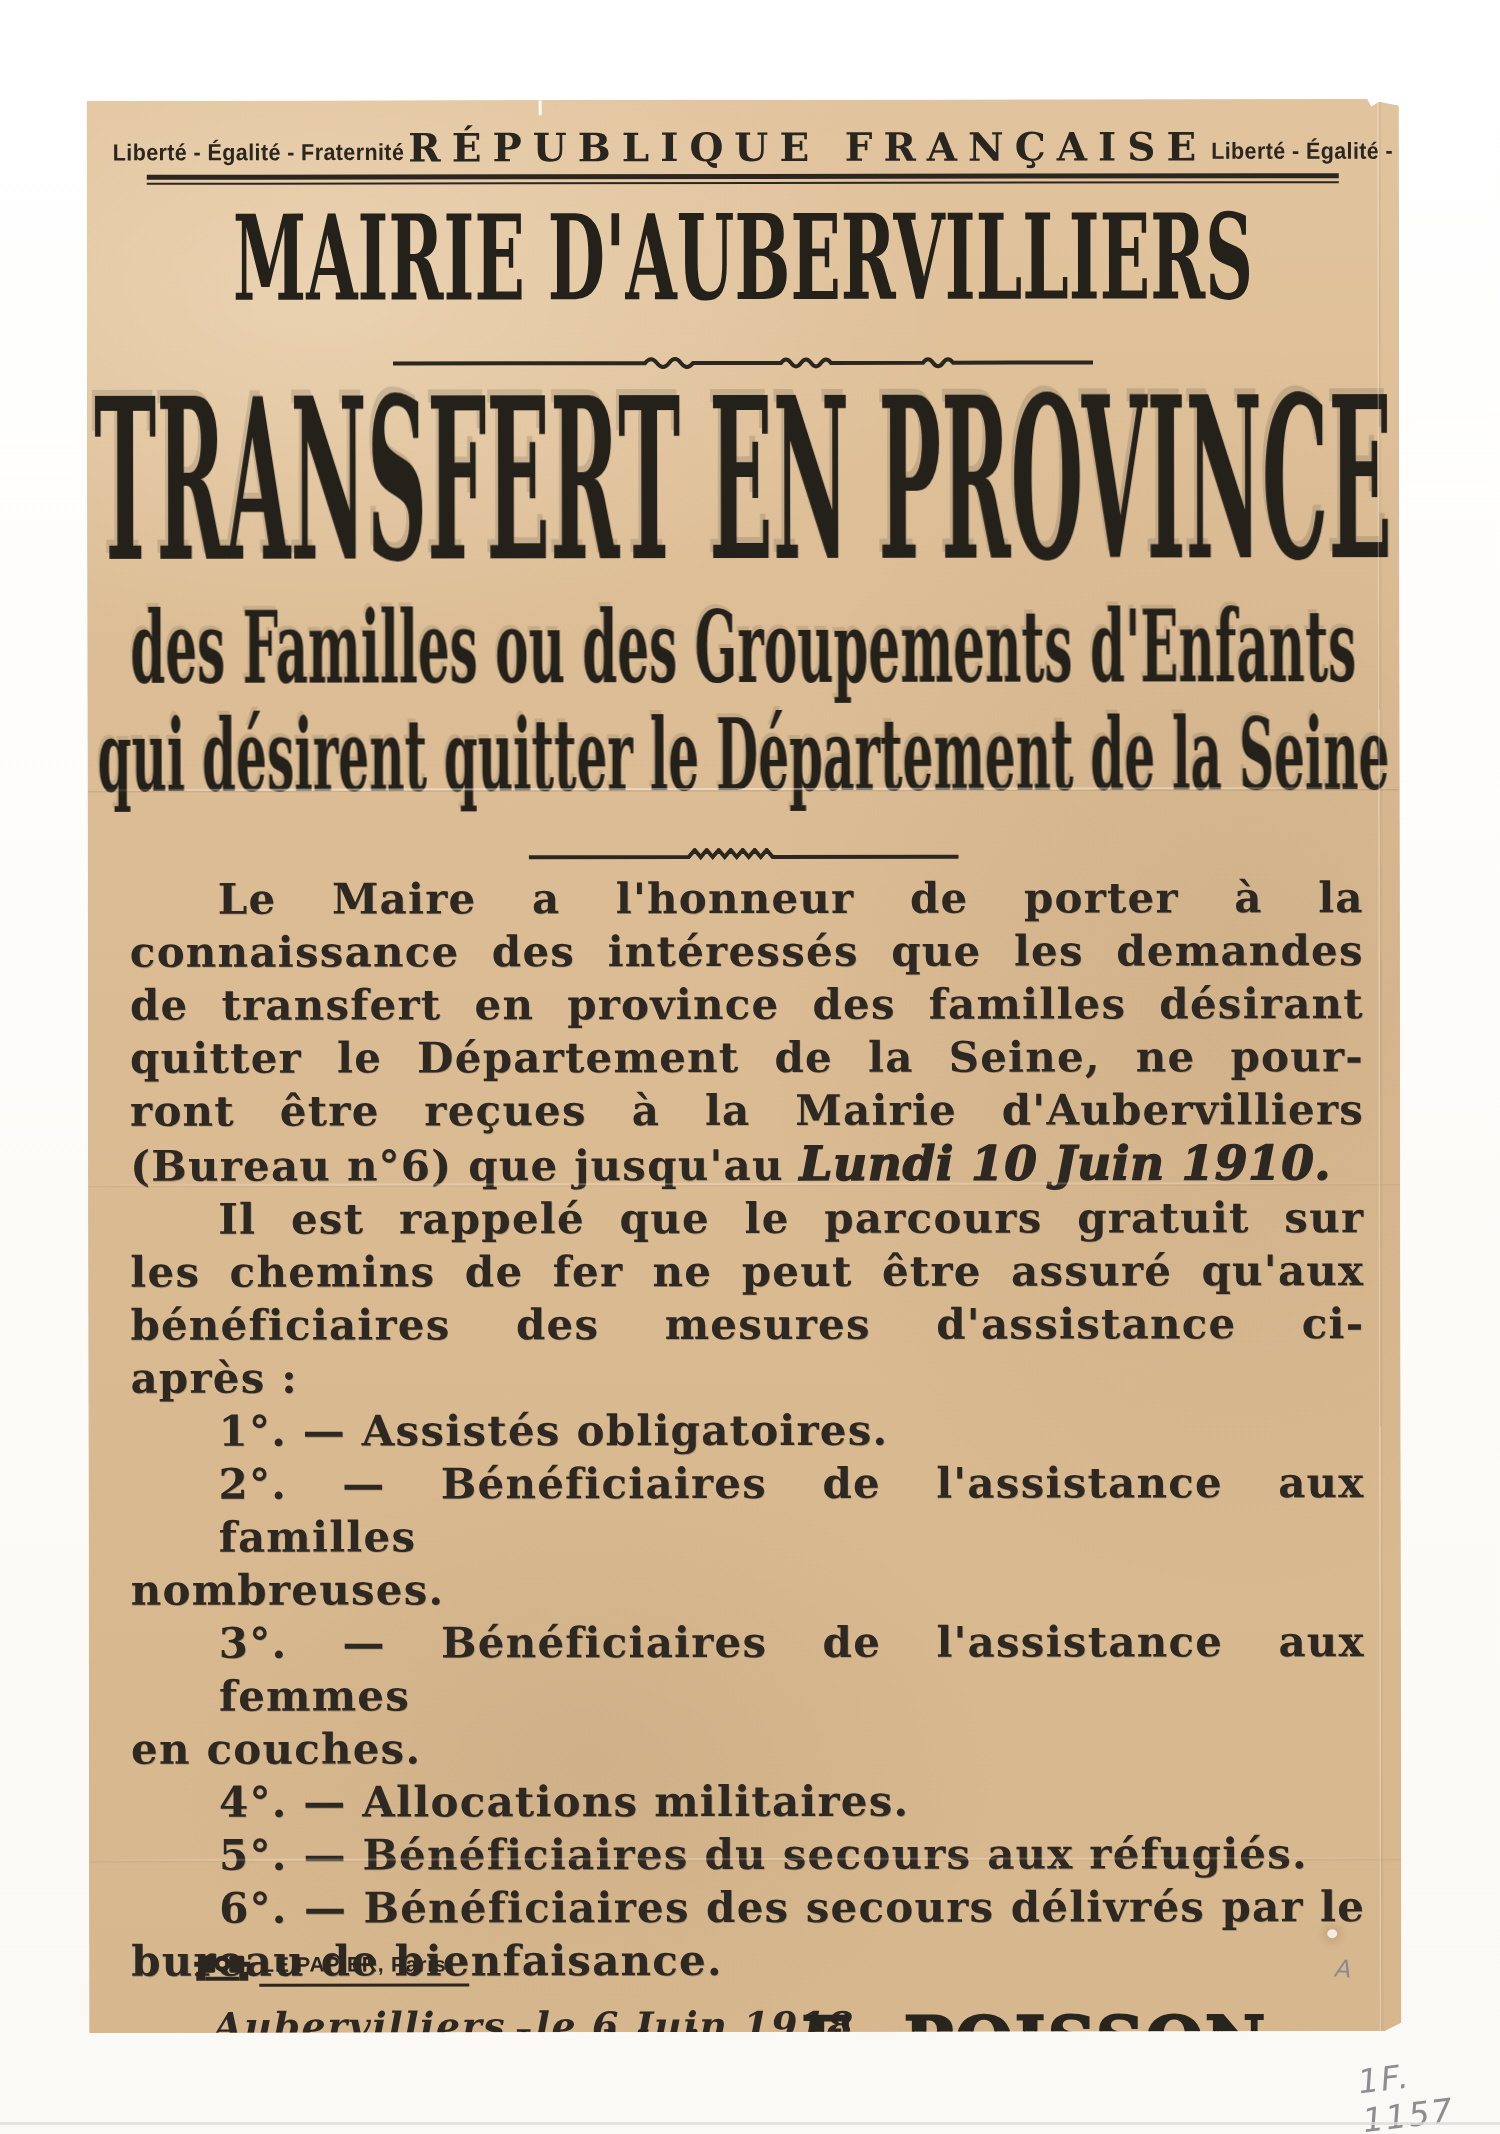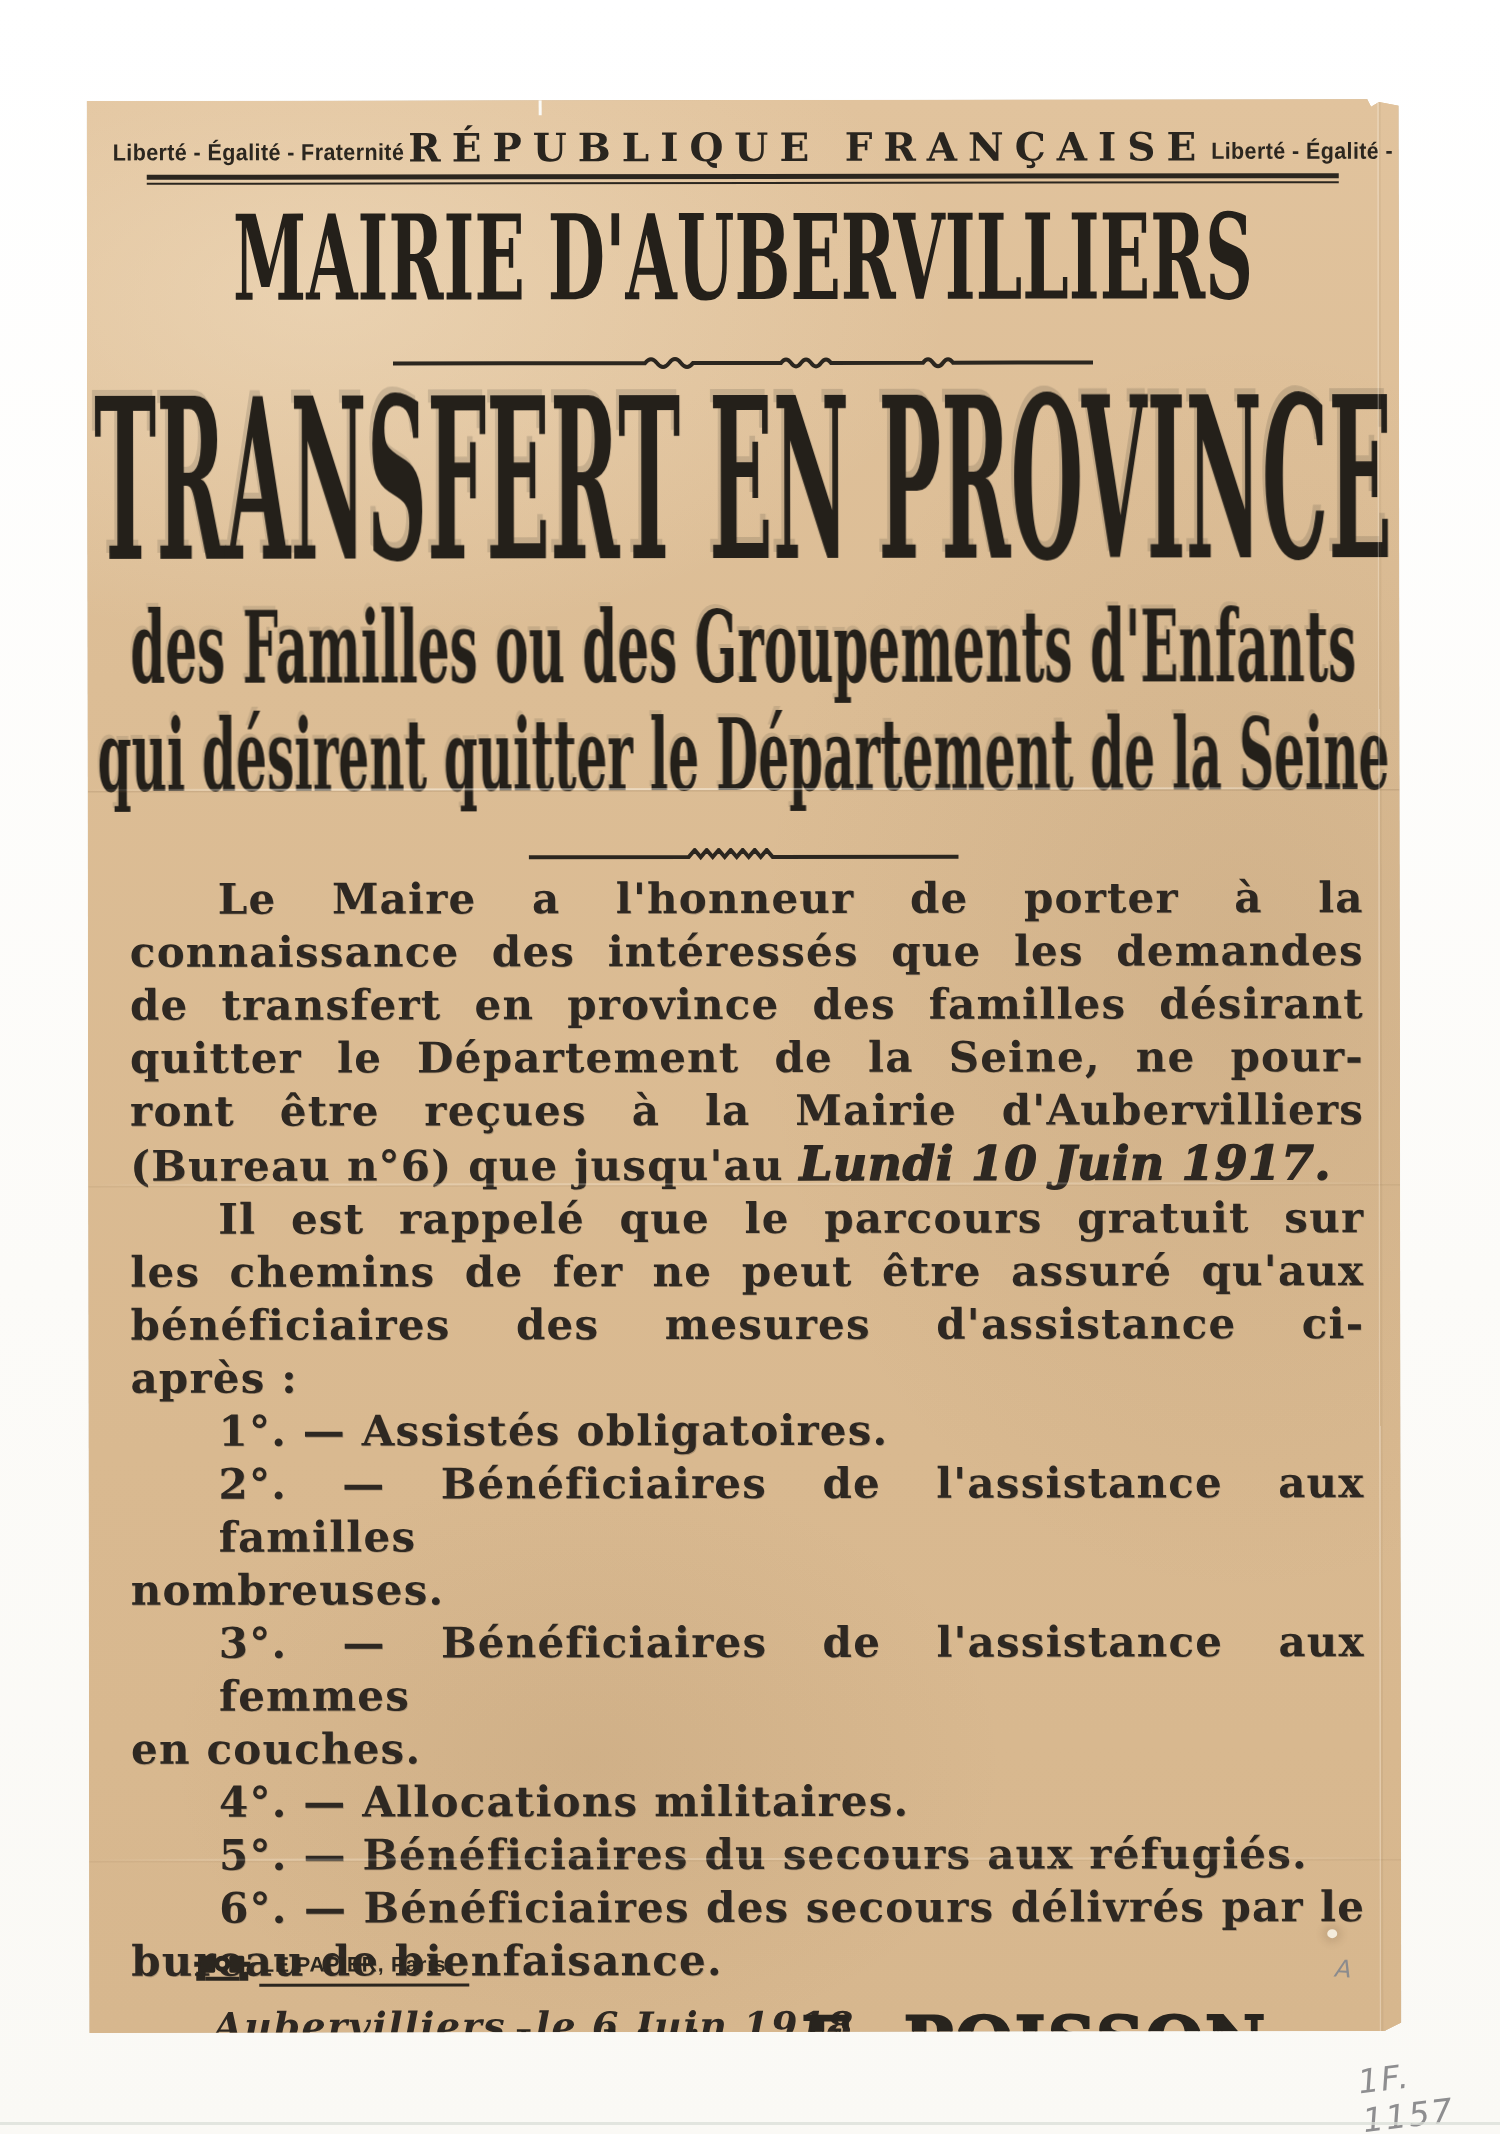--- a/index.html
+++ b/index.html
@@ -120,21 +120,21 @@
       <path d="M0,9 H160 l6,-7 6,7 6,-7 6,7 6,-7 6,7 6,-7 6,7 6,-7 6,7 6,-7 6,7 6,-7 6,7 H430" stroke-width="4"></path>
     </svg>
 
     <div class="bodytxt">
       <div>
         <div class="ln jl ind">Le Maire a l'honneur de porter à la</div>
         <div class="ln jl">connaissance des intéressés que les demandes</div>
         <div class="ln jl">de transfert en province des familles désirant</div>
         <div class="ln jl">quitter le Département de la Seine, ne pour-</div>
         <div class="ln jl">ront être reçues à la Mairie d'Aubervilliers</div>
-        <div class="ln"><span>(Bureau n°6) que jusqu'au </span><span class="deadline">Lundi 10 Juin 1917.</span></div>
+        <div class="ln"><span>(Bureau n°6) que jusqu'au </span><span class="deadline">Lundi 10 Juin 1910.</span></div>
       </div>
       <div>
         <div class="ln jl ind">Il est rappelé que le parcours gratuit sur</div>
         <div class="ln jl">les chemins de fer ne peut être assuré qu'aux</div>
         <div class="ln jl">bénéficiaires des mesures d'assistance ci-</div>
         <div class="ln">après :</div>
       </div>
       <div>
         <div class="ln ind">1°. — Assistés obligatoires.</div>
         <div class="ln jl ind">2°. — Bénéficiaires de l'assistance aux familles</div>

